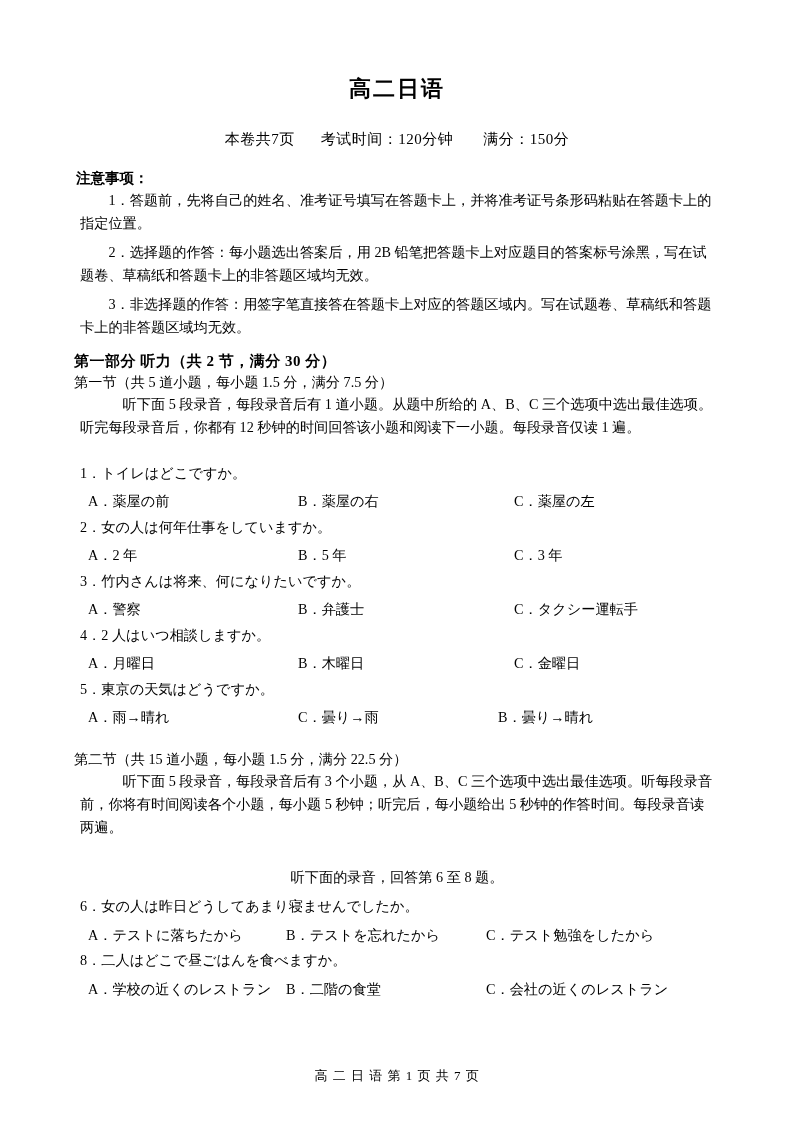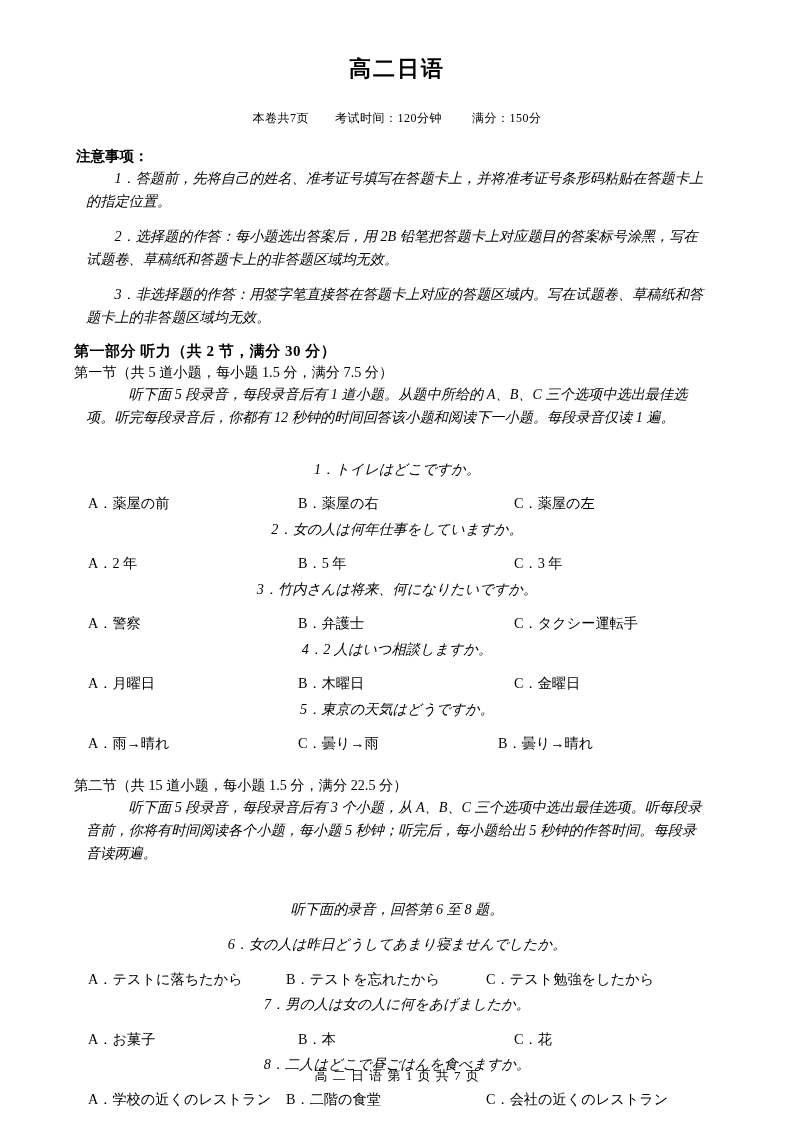--- a/index.html
+++ b/index.html
@@ -13,52 +13,51 @@
     font-family: "Liberation Serif", "DejaVu Serif", serif;
     color: #000000;
     position: relative;
     overflow: hidden;
   }
   .page {
     position: relative;
     width: 794px;
     height: 1123px;
     box-sizing: border-box;
-    padding: 42px 74px 0 74px;
+    padding: 62px 74px 0 74px;
   }
   .doc-title {
     text-align: center;
     font-size: 22px;
     font-weight: bold;
     letter-spacing: 2px;
     margin: 12px 0 0 0;
     font-family: "Liberation Serif", "DejaVu Serif", serif;
   }
   .exam-meta {
     text-align: center;
-    font-size: 12px;
+    font-size: 15px;
     margin-top: 26px;
     letter-spacing: 0.5px;
   }
   .exam-meta span { display: inline-block; }
   .gap-1 { width: 26px; display: inline-block; }
   .gap-2 { width: 30px; display: inline-block; }
 
   .notice-title {
     font-size: 14.5px;
     font-weight: bold;
     margin-top: 20px;
     text-indent: 0;
     padding-left: 2px;
   }
   p {
-    margin: 12px;
-    font-size: 14.2px;
-    line-height: 1.62;
-    font-style: italic;
+    margin: 6px;
+    font-size: 14.2px;
+    line-height: 1.62;
   }
   .notice-item {
     font-size: 14.2px;
     line-height: 1.62;
     text-indent: 2em;
     margin-top: 1px;
   }
   .sec-head {
     font-size: 15px;
     font-weight: bold;
@@ -81,21 +80,20 @@
     margin-top: 1px;
     text-align: center;
   }
   .spacer-14 { height: 14px; }
   .spacer-20 { height: 20px; }
 
   .q-stem {
     font-size: 14.2px;
     line-height: 1.58;
     margin-top: 3px;
-    text-align: center;
   }
   .q-opts {
     font-size: 14.2px;
     line-height: 1.58;
     margin-top: 1px;
     display: flex;
     padding-left: 14px;
   }
   .opt {
     display: block;
@@ -196,28 +194,20 @@
 
   <div>
     <p class="q-stem">6．女の人は昨日どうしてあまり寝ませんでしたか。</p>
     <div class="q-opts opts-wide">
       <span class="opt w-a">A．テストに落ちたから</span>
       <span class="opt w-b">B．テストを忘れたから</span>
       <span class="opt w-c">C．テスト勉強をしたから</span>
     </div>
   </div>
 
-  <div>
-    <p class="q-stem">7．男の人は女の人に何をあげましたか。</p>
-    <div class="q-opts">
-      <span class="opt w-a">A．お菓子</span>
-      <span class="opt w-b">B．本</span>
-      <span class="opt w-c">C．花</span>
-    </div>
-  </div>
 
   <div>
     <p class="q-stem">8．二人はどこで昼ごはんを食べますか。</p>
     <div class="q-opts opts-wide">
       <span class="opt w-a">A．学校の近くのレストラン</span>
       <span class="opt w-b">B．二階の食堂</span>
       <span class="opt w-c">C．会社の近くのレストラン</span>
     </div>
   </div>
 

